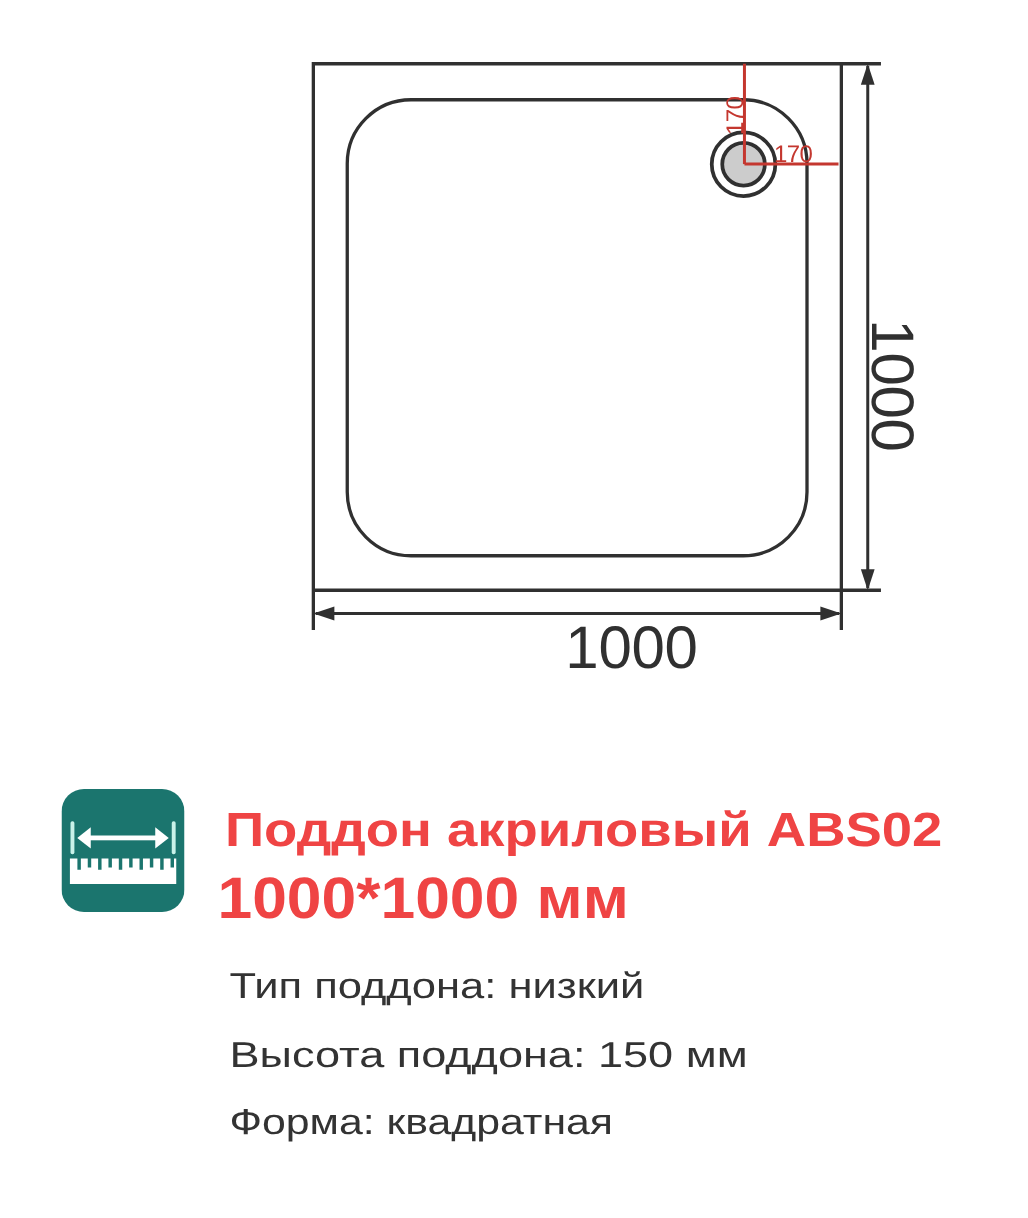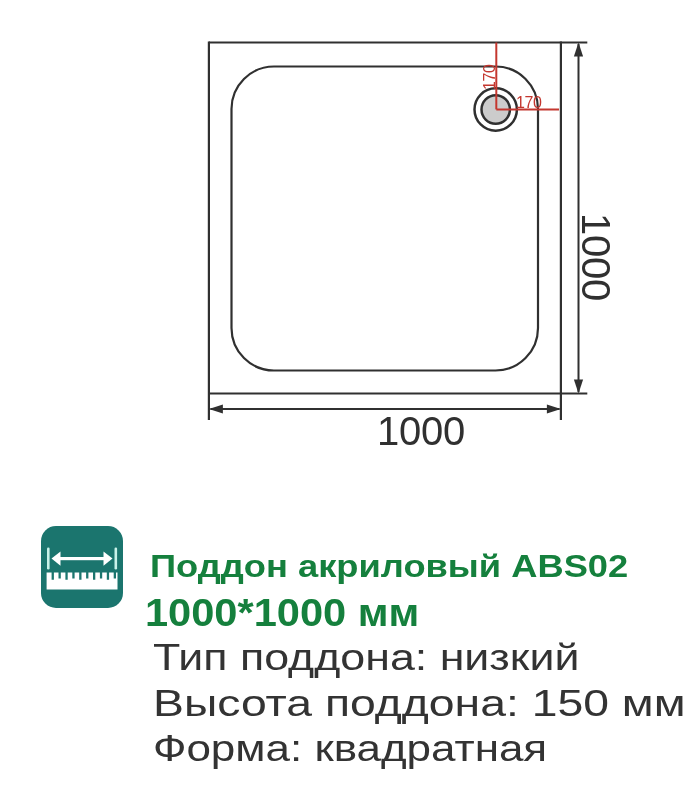--- a/index.html
+++ b/index.html
@@ -63,22 +63,22 @@
 
   <rect x="13" y="31" width="56" height="3.2" fill="#ffffff"></rect>
 
   <polygon points="10.5,32.6 19.5,25.5 19.5,39.7" fill="#ffffff"></polygon>
 
   <polygon points="71.5,32.6 62.5,25.5 62.5,39.7" fill="#ffffff"></polygon>
 
   <path d="M5.6,46.4 h70.9 v17 h-70.9 z M10.6,46.4 v7.4 h2.3 v-7.4 z M17.5,46.4 v6.0 h2.3 v-6.0 z M24.4,46.4 v7.4 h2.3 v-7.4 z M31.3,46.4 v6.0 h2.3 v-6.0 z M38.2,46.4 v7.4 h2.3 v-7.4 z M45.1,46.4 v6.0 h2.3 v-6.0 z M52.0,46.4 v7.4 h2.3 v-7.4 z M58.9,46.4 v6.0 h2.3 v-6.0 z M65.8,46.4 v7.4 h2.3 v-7.4 z M72.7,46.4 v6.0 h2.3 v-6.0 z" fill="#ffffff" fill-rule="evenodd"></path>
 </svg>
 
-<div class="abs" style="left:149.5px;top:546px;font-size:32px;font-weight:bold;line-height:40px;color:#15803d;">
+<div class="abs" style="left:149.5px;top:533px;font-size:32px;font-weight:bold;line-height:40px;color:#ef4444;">
     <span class="tl" style="transform:scaleX(1.134)">Поддон акриловый ABS02</span>
     <span class="tl" style="font-size:39px;line-height:54px;margin-left:-4.3px;transform:scaleX(1.066)">1000*1000 мм</span>
   </div>
 
-<div class="abs" style="left:152.5px;top:635.1px;font-size:37px;font-weight:400;line-height:45.5px;color:#333333;">
+<div class="abs" style="left:152.5px;top:635.1px;font-size:24px;font-weight:400;line-height:45.5px;color:#333333;">
     <span class="tl" style="transform:scaleX(1.209)">Тип поддона: низкий</span>
     <span class="tl" style="transform:scaleX(1.252)">Высота поддона: 150 мм</span>
     <span class="tl" style="transform:scaleX(1.188)">Форма: квадратная</span>
   </div>
 
 </body></html>

